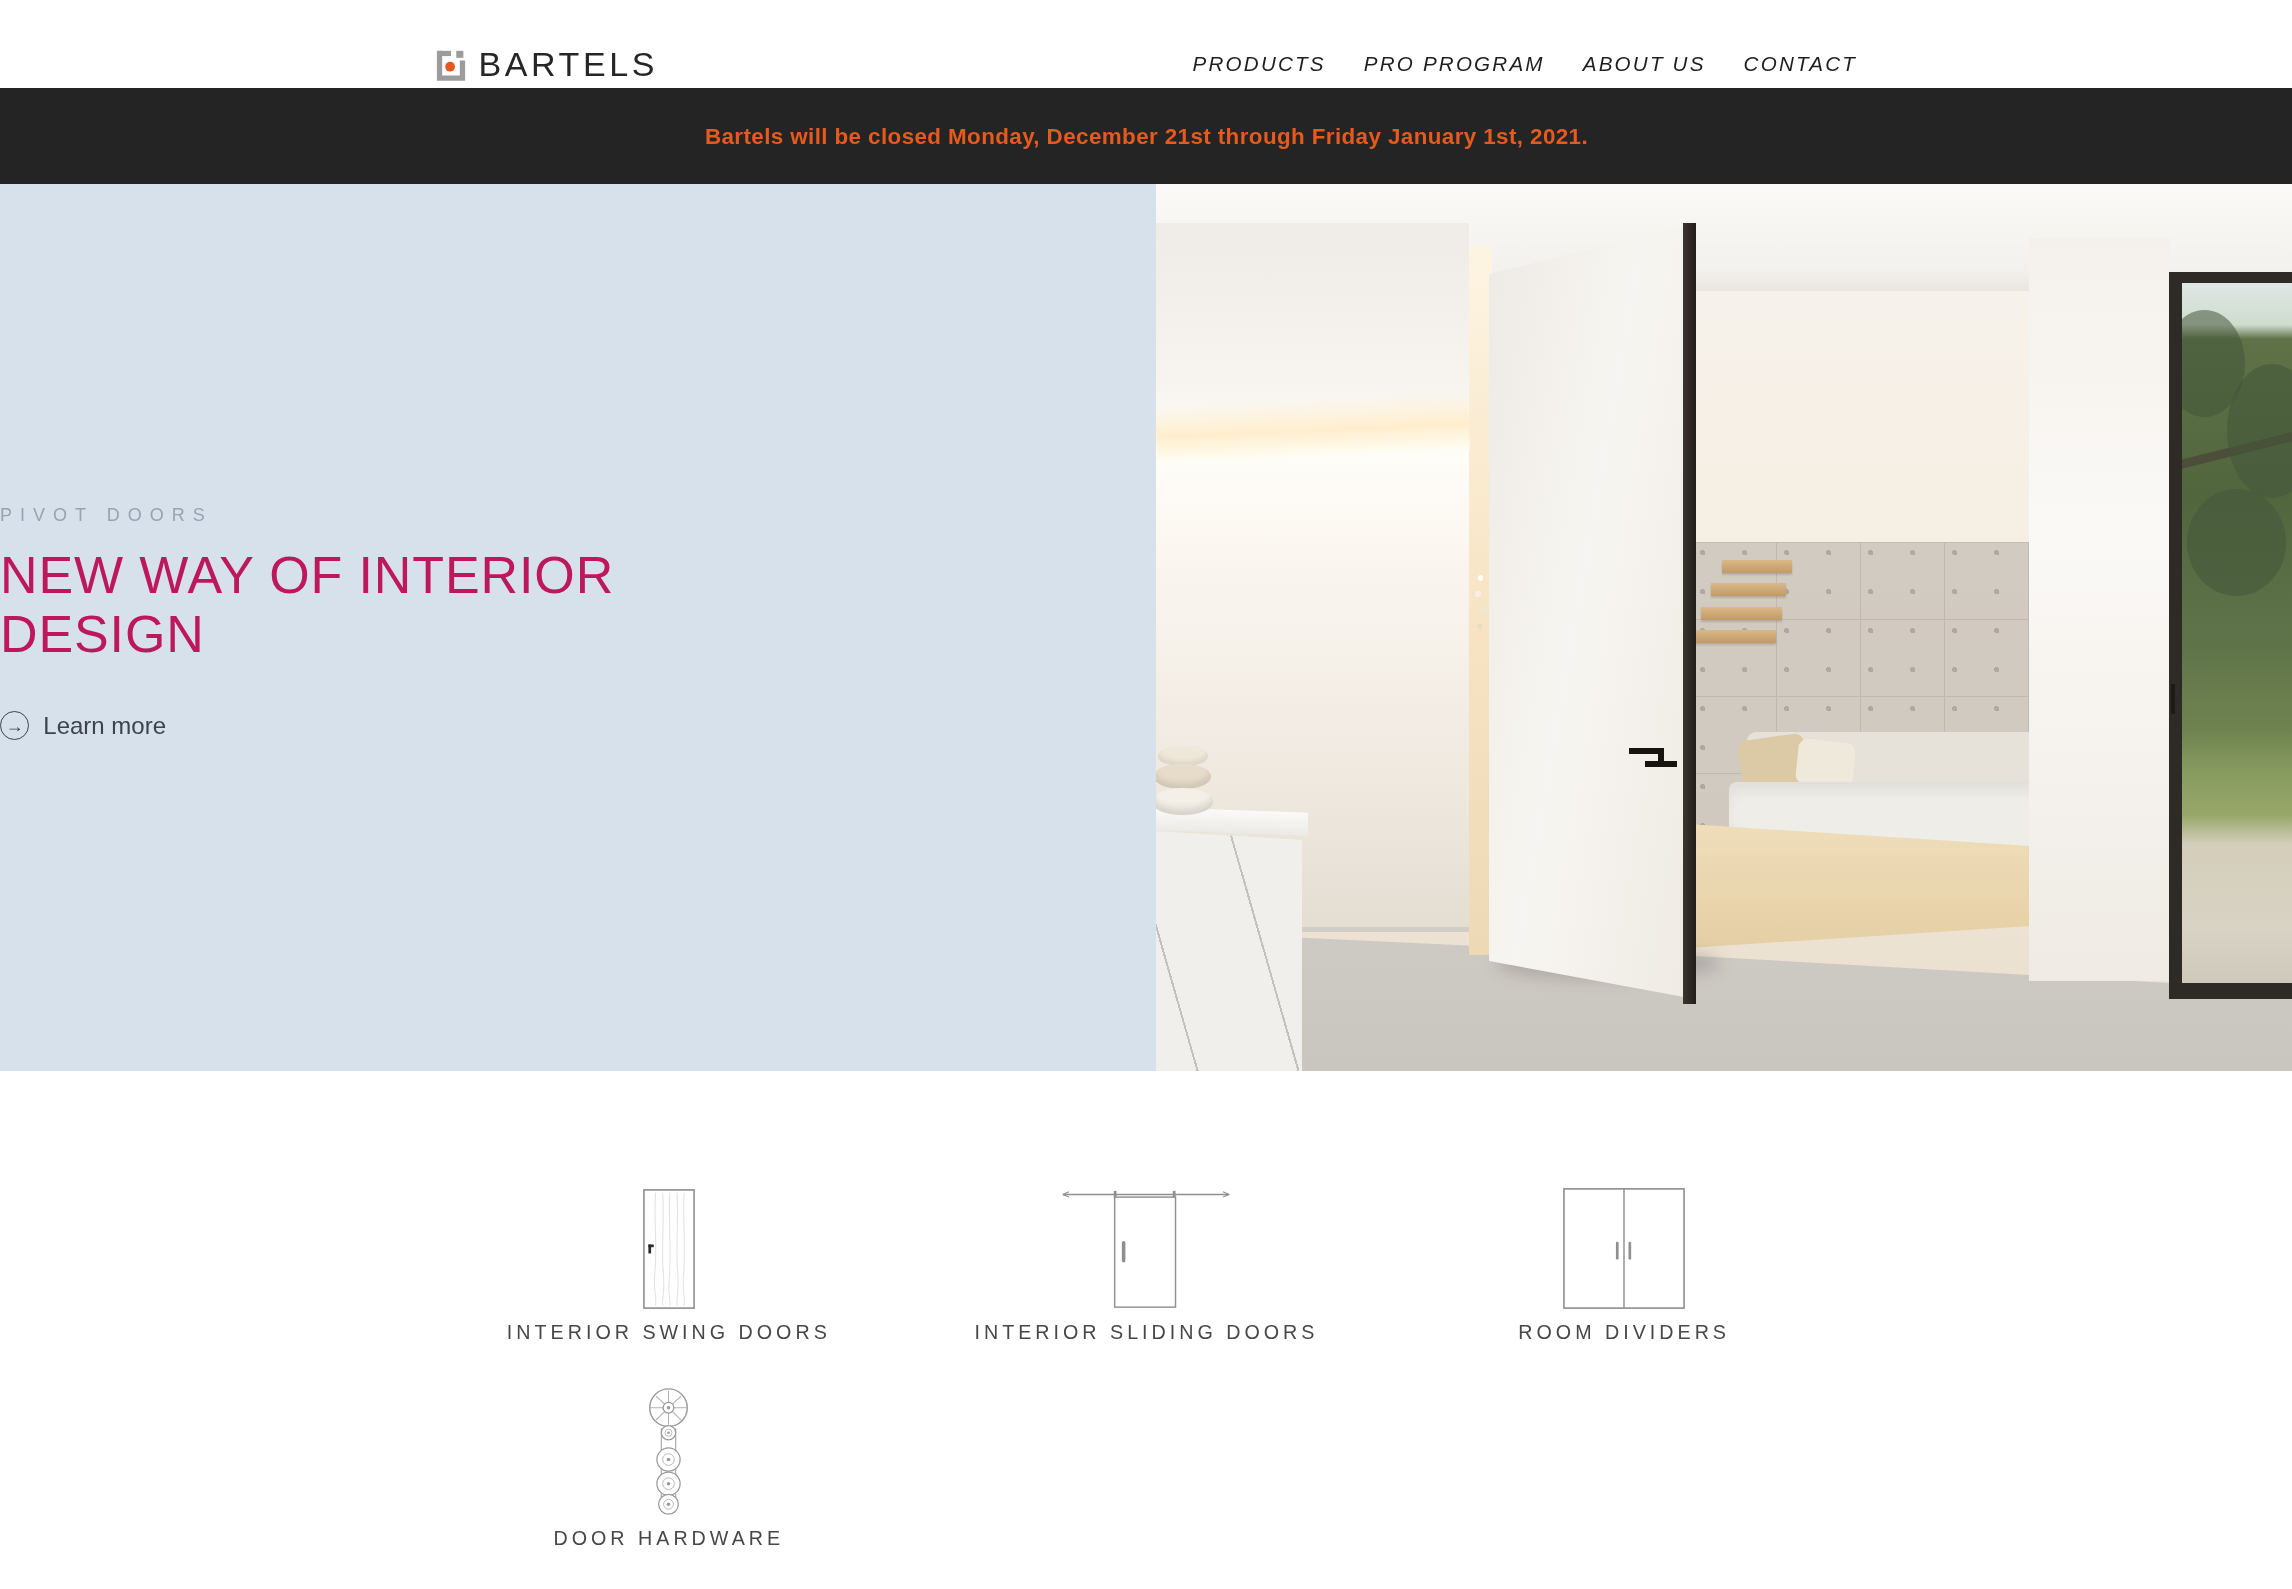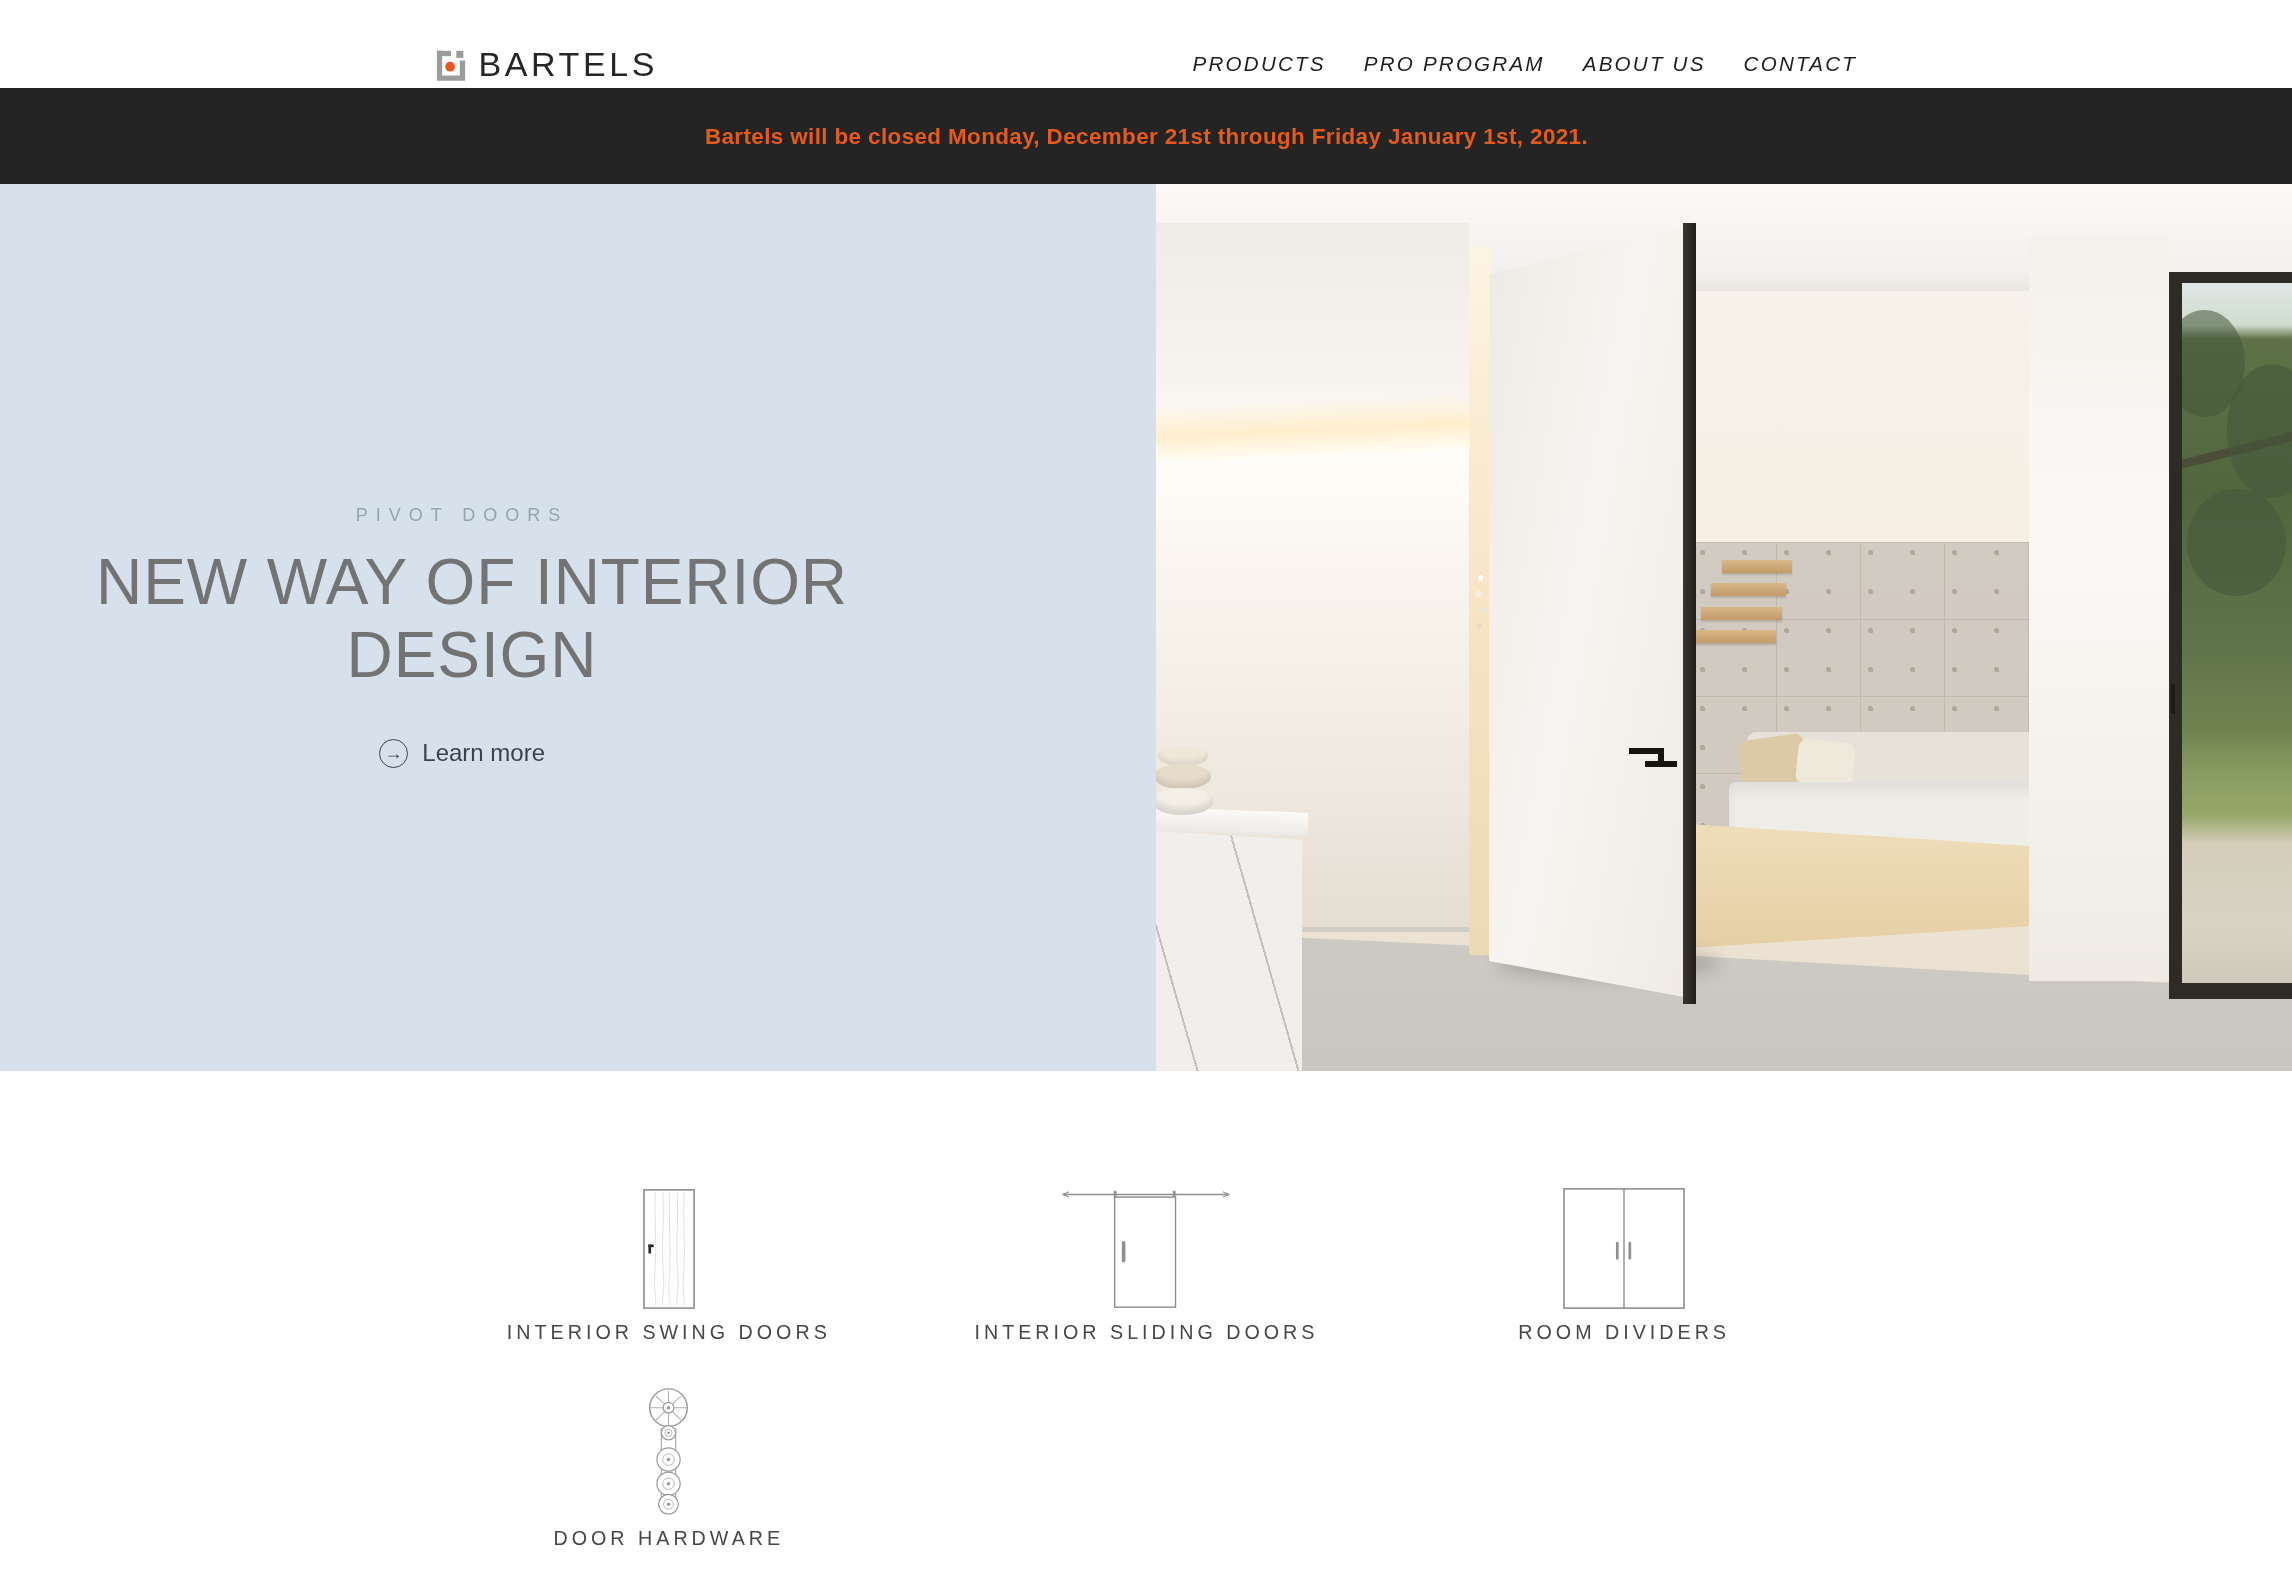--- a/index.html
+++ b/index.html
@@ -18,24 +18,24 @@
 
   
   .banner { position:absolute; left:0; top:88px; width:2293px; height:97px; background:#242424;
             display:flex; flex-direction:column; align-items:center; justify-content:center; gap:6.3px; }
   .banner .l1 { color:#e55a1d; font-size:22.4px; font-weight:700; letter-spacing:0.4px; }
   .banner .l2 { color:#e2762f; font-size:21.5px; font-weight:400; letter-spacing:0.3px; }
 
   
   .hero { position:absolute; left:0; top:184px; width:2293px; height:887px; overflow:hidden; }
   .hero-panel { position:absolute; left:0; top:0; width:1156px; height:887px; background:#d6e1ec; }
-  .hero-copy { position:absolute; left:0; top:321px; width:924px; text-align:center; }
+  .hero-copy { position:absolute; left:0; top:321px; width:924px; }
   .eyebrow { font-size:18px; letter-spacing:8px; color:#96a4b1; }
-  .hero-title { margin-top:19.7px; font-size:64px; line-height:1.14; color:#737373;
-                font-weight:400; letter-spacing:0.9px;padding-left:20px; }
+  .hero-title { margin-top:19.7px; font-size:52px; line-height:1.14; color:#be185d;
+                font-weight:400; letter-spacing:0.9px; }
   .cta { margin-top:47px; display:inline-flex; align-items:center; gap:14.3px; cursor:pointer;
          text-decoration:none; }
   .cta-circle { width:29px; height:29px; border:1.8px solid #3b444c; border-radius:50%;
                 display:flex; align-items:center; justify-content:center;
                 font-size:18px; color:#3b444c; line-height:1; }
   .cta-label { font-size:24px; color:#3b444c; }
 
   
   .hero-photo { position:absolute; left:1156px; top:0; width:1136px; height:887px; overflow:hidden;
                 background:linear-gradient(180deg,#f6f3ee 0%,#f6eee1 45%,#efe5d6 75%,#e8ddcd 100%); }

